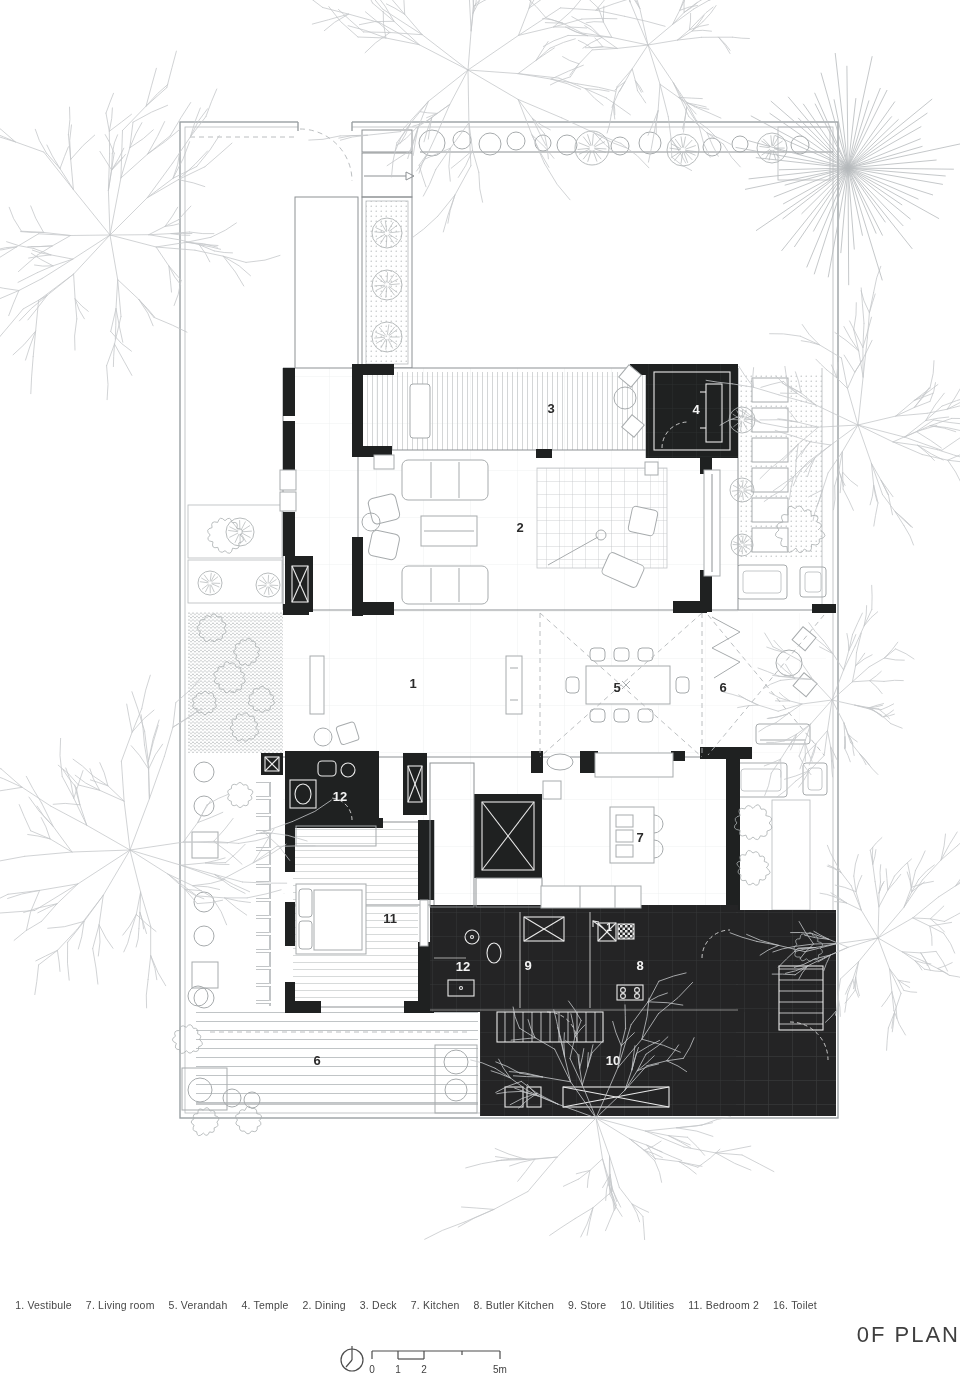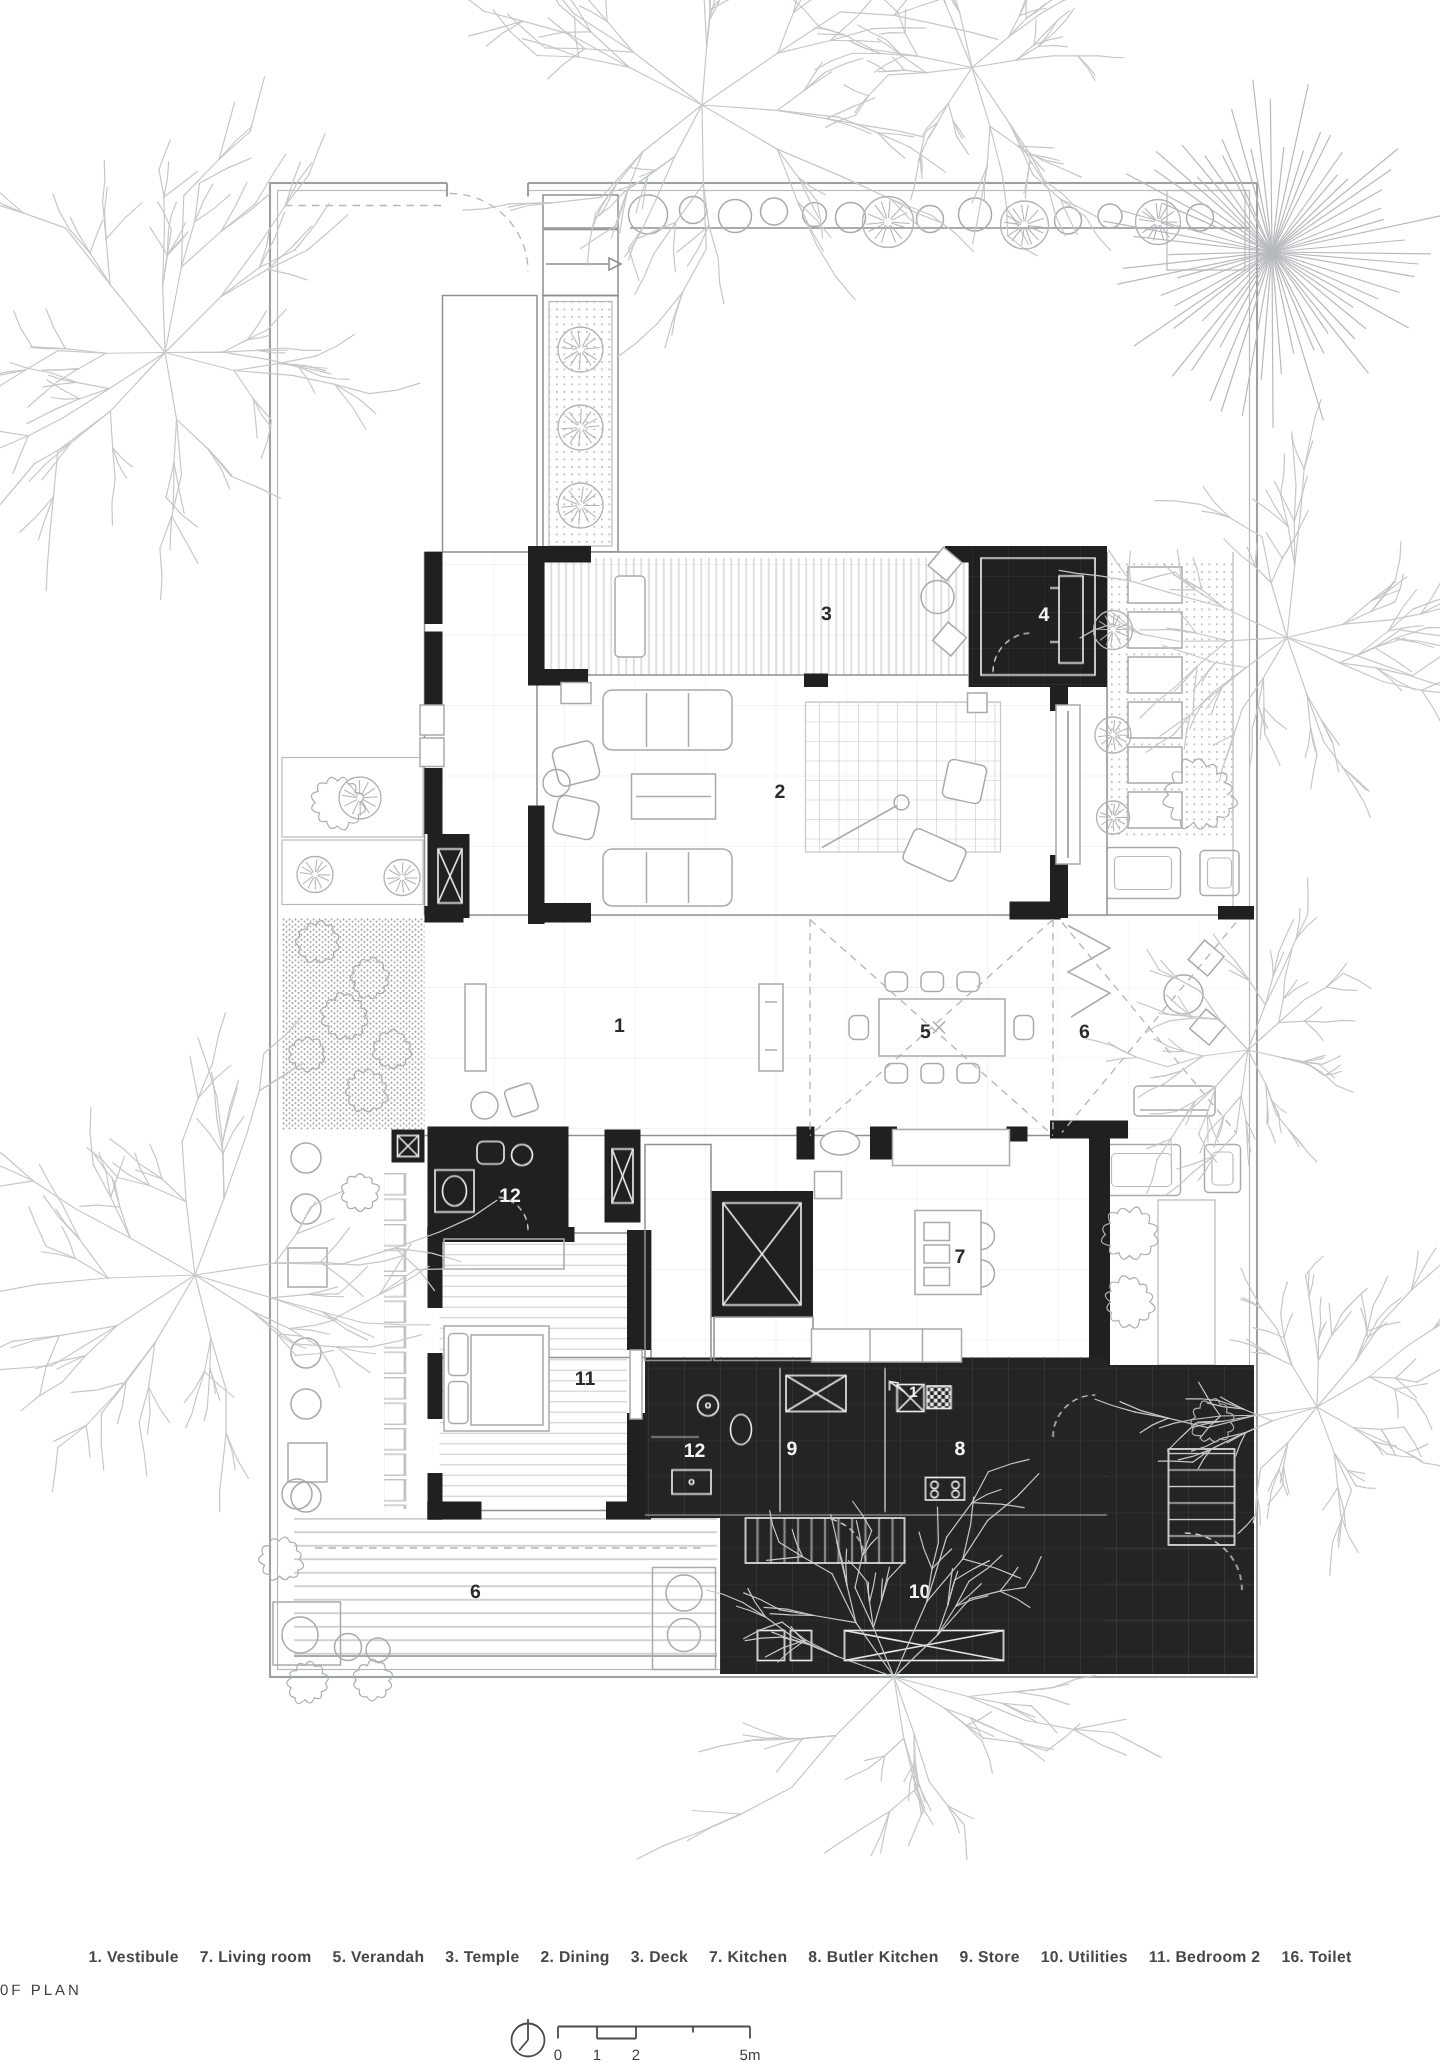--- a/index.html
+++ b/index.html
@@ -19,23 +19,23 @@
   .walls{fill:#1f2121;stroke:none;}
   .lab{font-family:"Liberation Sans",sans-serif;font-weight:bold;font-size:13px;fill:#2b2b2b;}
   .lab.w{fill:#f4f4f4;}
   .lab.sm{font-size:10px;}
   .t-branch path{stroke:#c5c8ca;stroke-width:.8;fill:none;stroke-linecap:round;}
   .t-palm line{stroke:#b6babc;stroke-width:.8;}
   .t-tuft path, .t-tuft line{stroke:#b0b4b6;stroke-width:.7;fill:none;}
   .t-tuft circle{stroke:#b0b4b6;stroke-width:.9;fill:none;}
   .t-scallop path{stroke:#aaaeb0;stroke-width:.8;fill:none;}
   
-  .legend{position:absolute;left:0;top:1299px;width:960px;display:flex;justify-content:center;
-          gap:14px;font-size:10.5px;color:#474747;letter-spacing:.2px;white-space:nowrap;font-weight:bold;}
-  .plan-title{position:absolute;left:0;top:1322px;width:960px;text-align:left;font-size:10px;
+  .legend{position:absolute;left:0;top:1299px;width:832px;display:flex;justify-content:center;
+          gap:14px;font-size:10.5px;color:#474747;letter-spacing:.2px;white-space:nowrap;}
+  .plan-title{position:absolute;left:0;top:1322px;width:960px;text-align:right;font-size:22px;
           letter-spacing:2px;color:#3f3f3f;}
   .scalebar{position:absolute;left:330px;top:1340px;}
   .sb-line{stroke:#4c4c4c;stroke-width:1.2;fill:none;}
   .sb-txt{font-family:"Liberation Sans",sans-serif;font-size:10px;fill:#3f3f3f;}
 </style>
 </head>
 <body>
 
 <div class="page">
 
@@ -1735,21 +1735,21 @@
       </g>
 <g class="t-scallop">
         <path d="M820.4,530.0 Q830.1,536.9 819.2,539.2 Q820.9,546.7 811.5,544.4 Q812.3,555.5 804.3,549.0 Q800.0,556.9 795.9,548.1 Q786.7,557.5 786.9,546.5 Q777.6,547.9 782.2,538.6 Q770.3,536.8 779.0,530.0 Q773.4,523.9 783.0,521.8 Q778.2,512.6 788.0,515.0 Q786.2,501.4 795.1,508.6 Q800.0,502.2 804.3,511.3 Q811.4,506.4 811.3,515.9 Q821.0,513.2 816.7,521.9 Q825.5,524.2 818.1,530.0"></path>
       </g>
 </svg>
 
 <div class="legend">
   <span>1. Vestibule</span>
   <span>7. Living room</span>
   <span>5. Verandah</span>
-  <span>3. Temple</span>
+  <span>4. Temple</span>
   <span>2. Dining</span>
   <span>3. Deck</span>
   <span>7. Kitchen</span>
   <span>8. Butler Kitchen</span>
   <span>9. Store</span>
   <span>10. Utilities</span>
   <span>11. Bedroom 2</span>
   <span>16. Toilet</span>
 </div>
 

